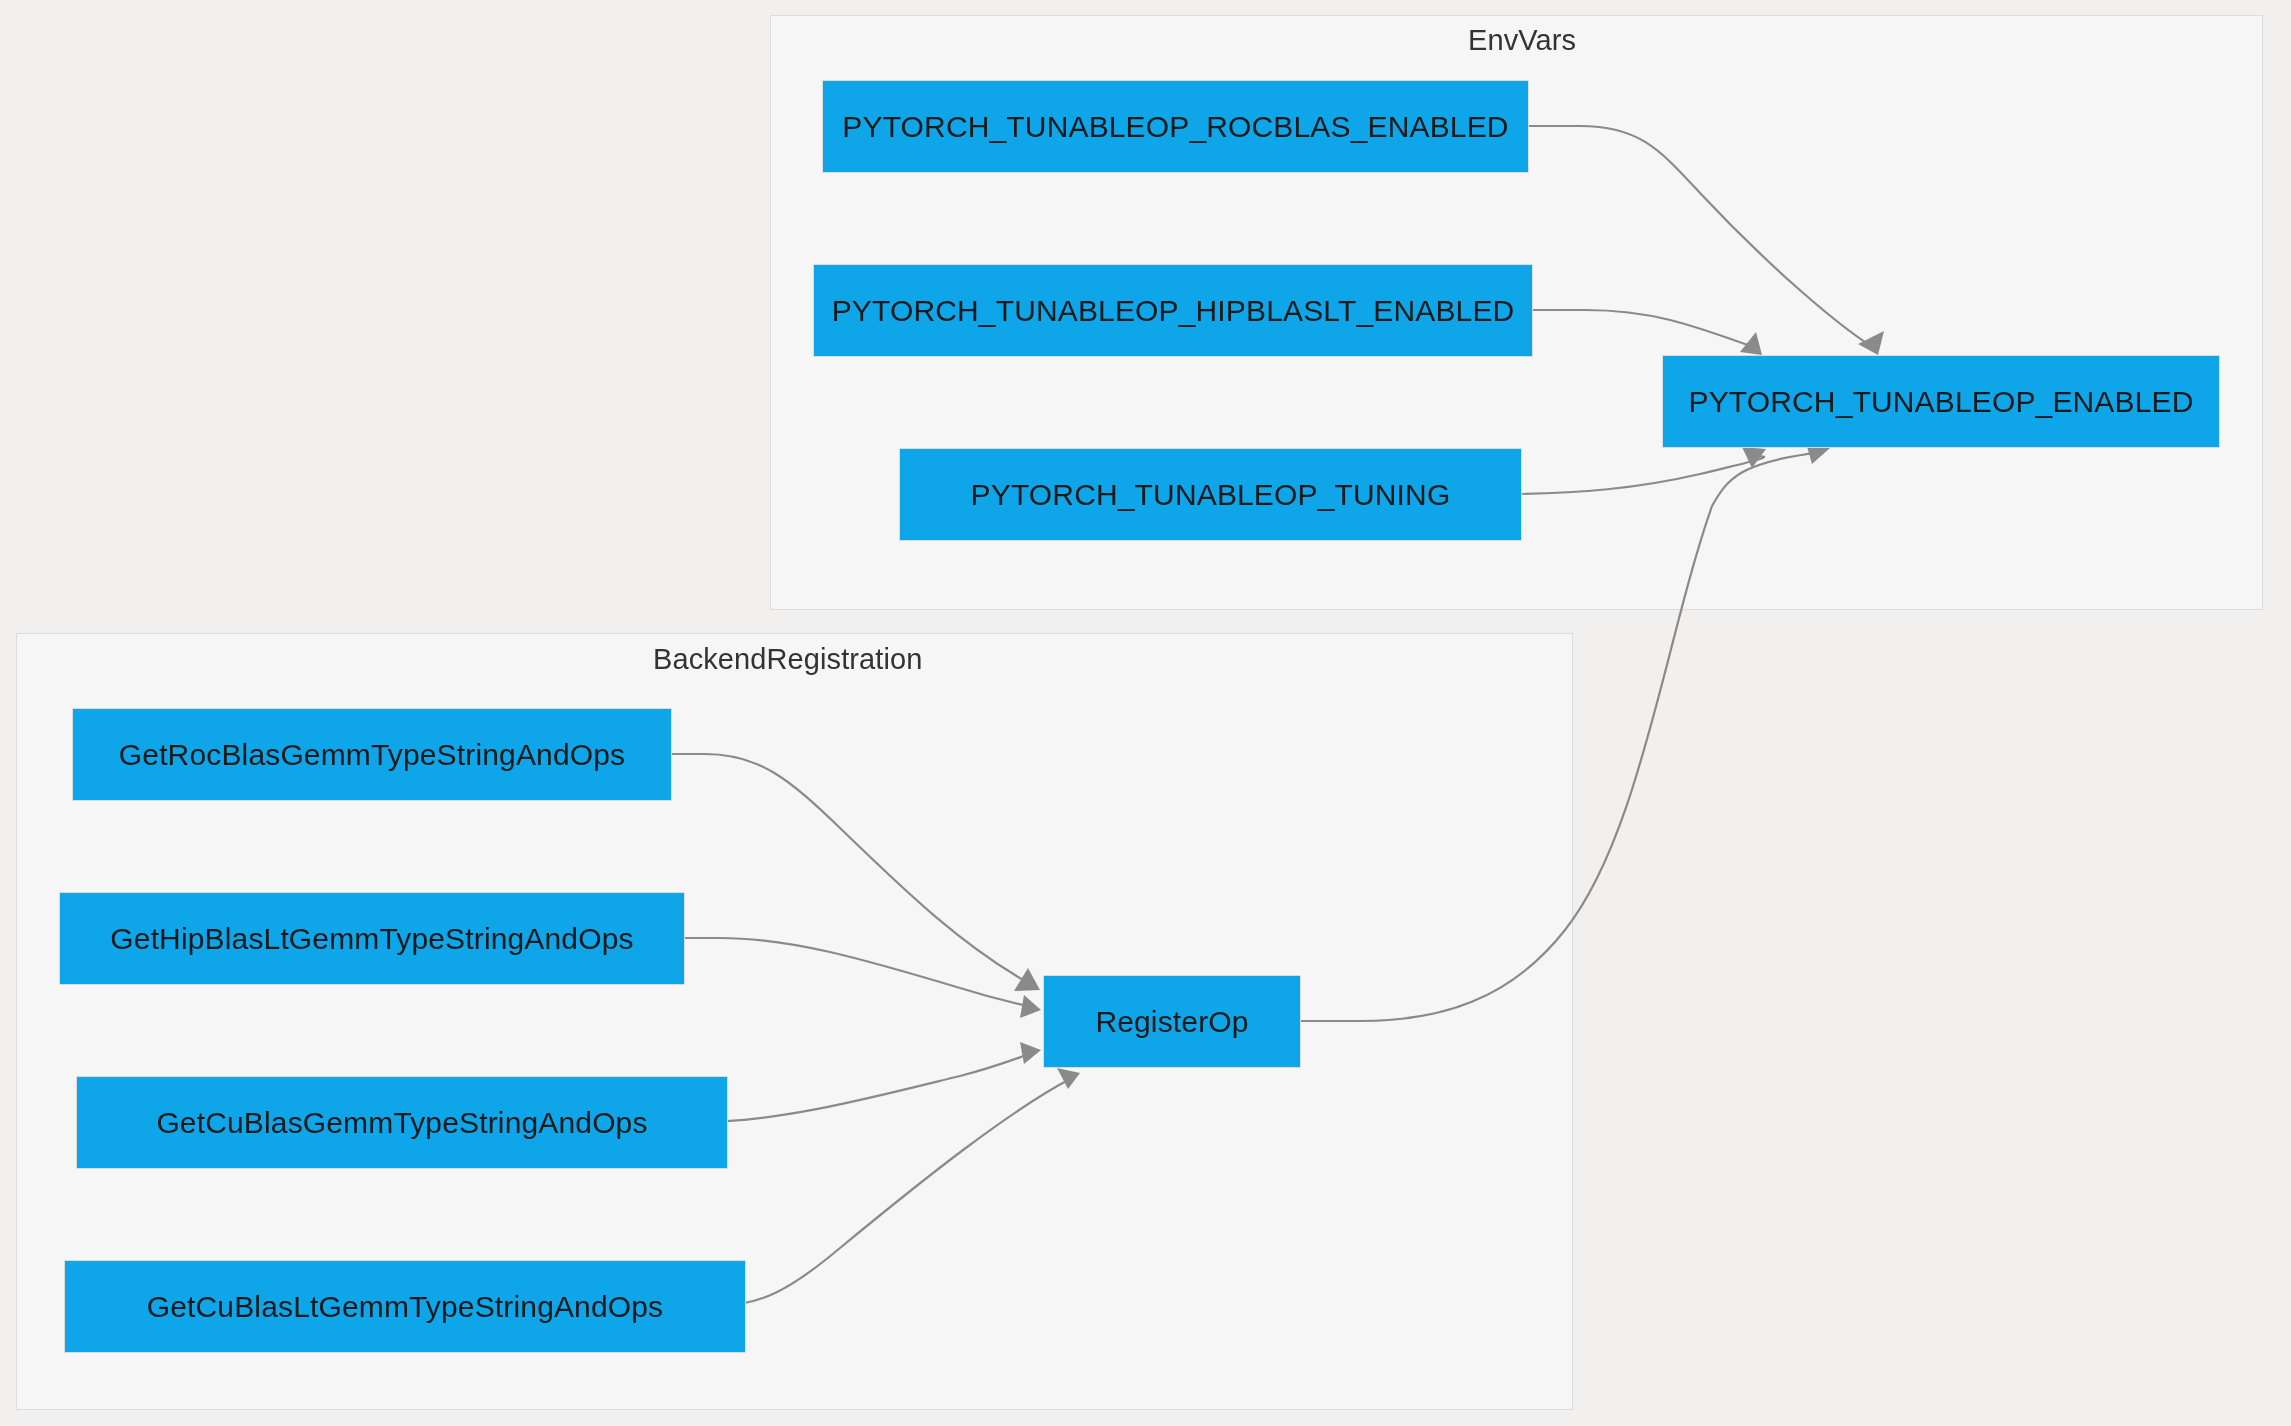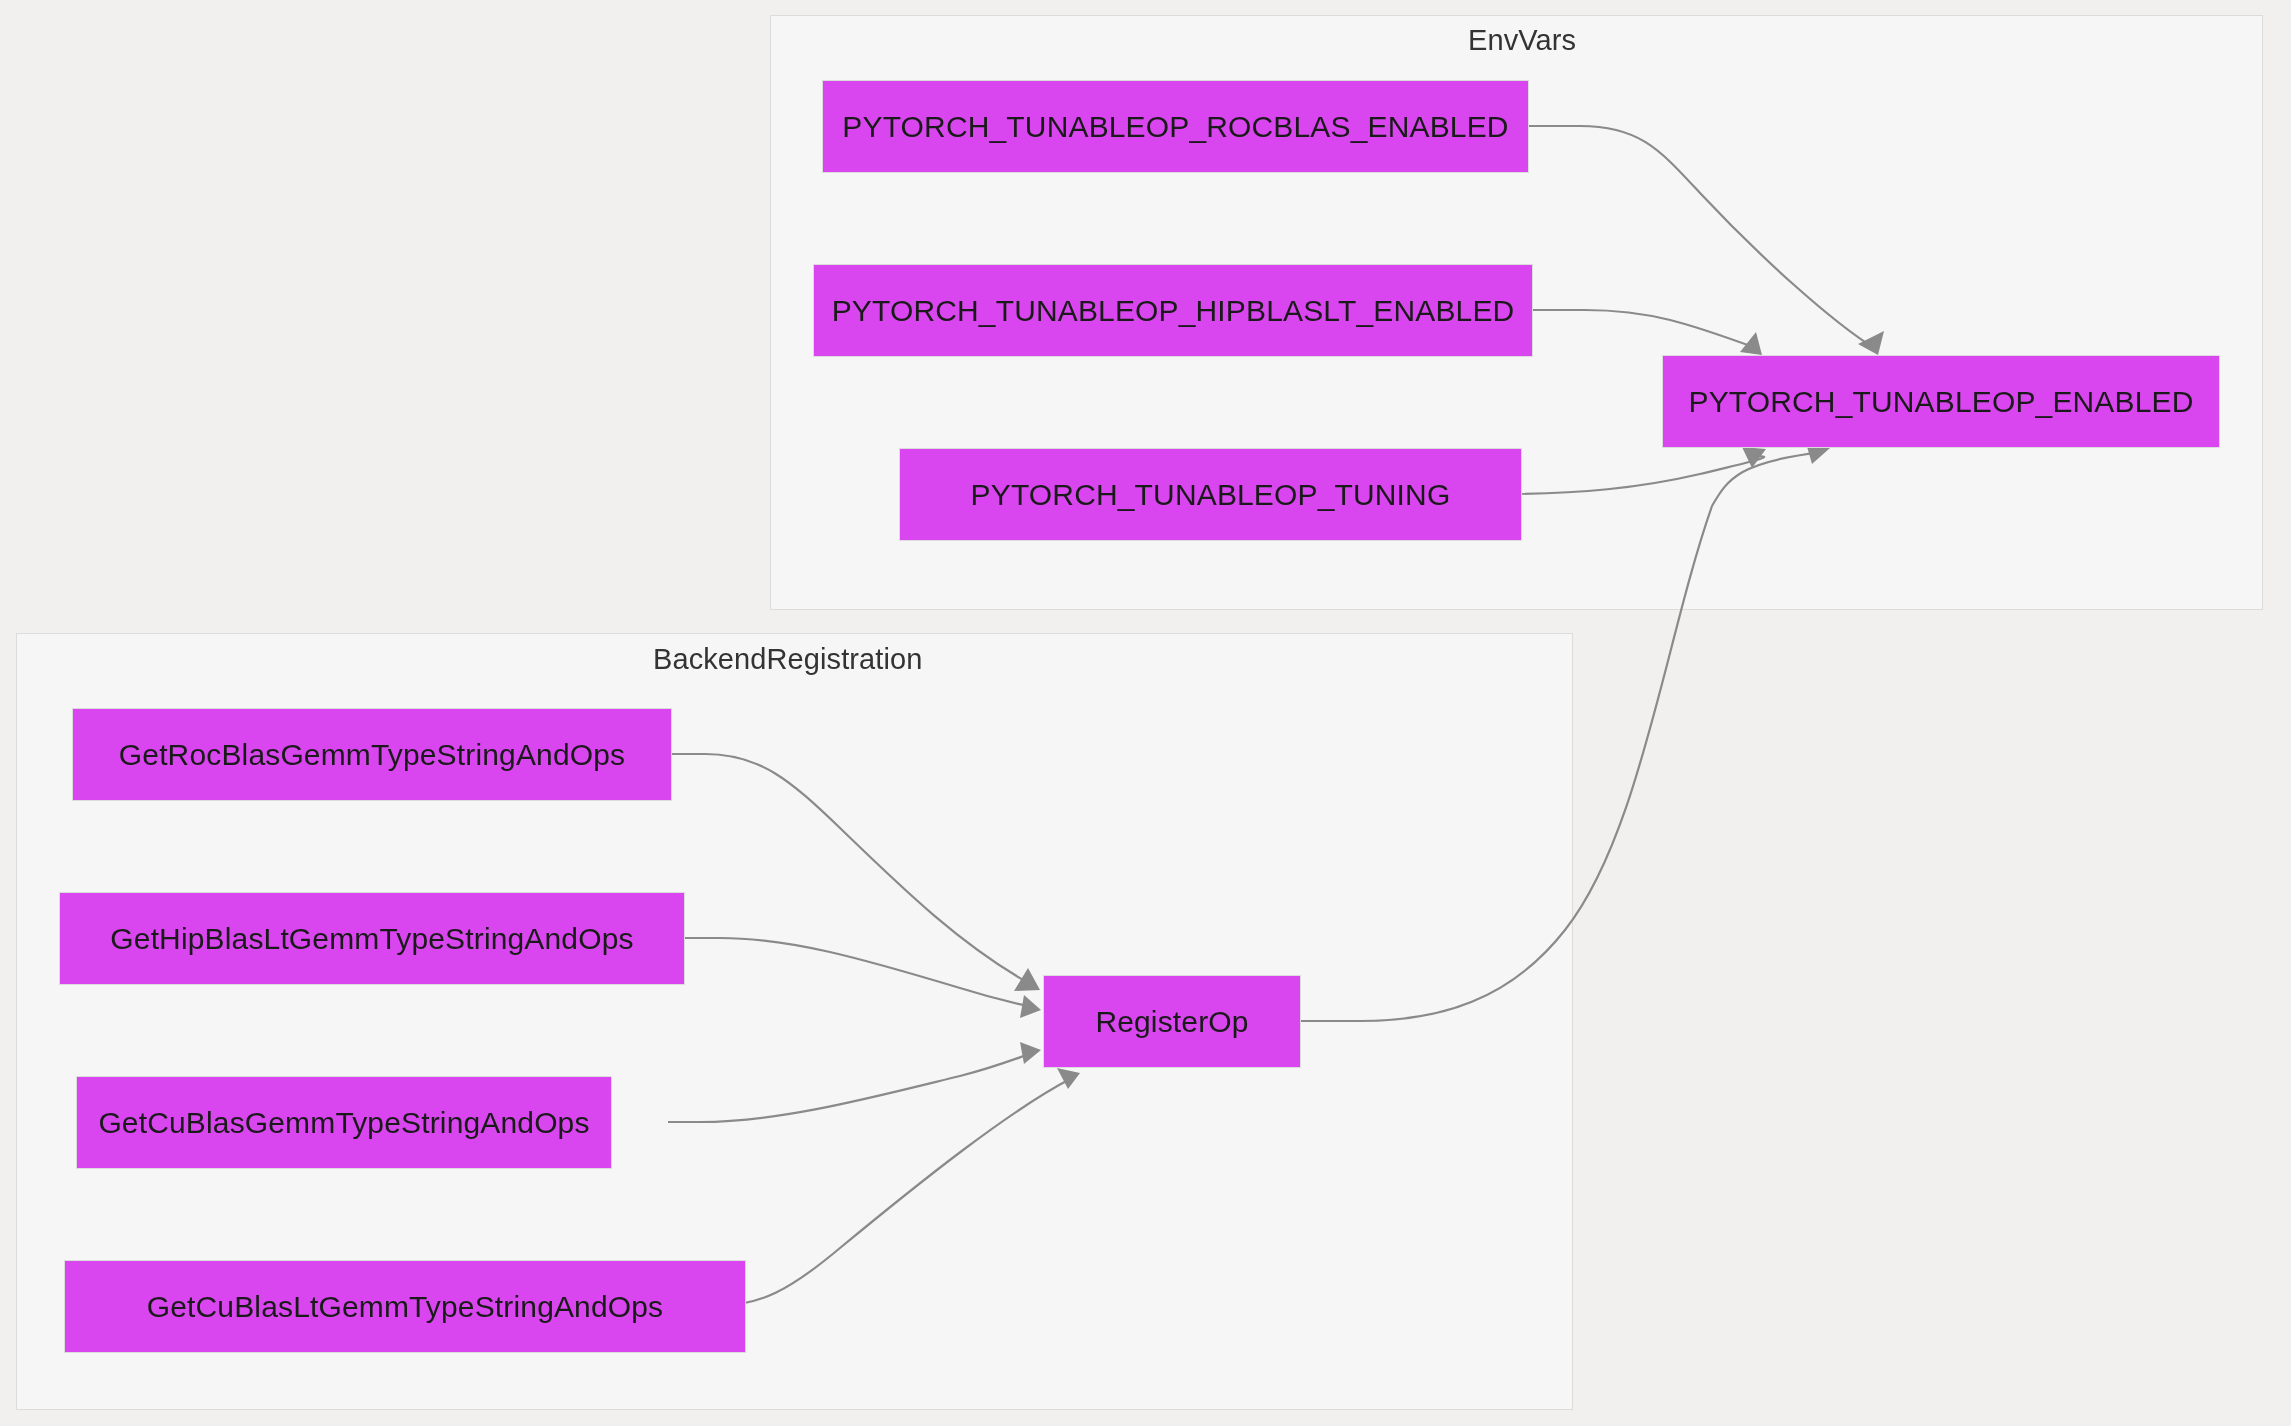--- a/index.html
+++ b/index.html
@@ -54,42 +54,42 @@
     top: 24px;
   }
   #cluster-label-backendreg {
     left: 653px;
     top: 643px;
   }
 
   
   .node {
     position: absolute;
-    background: #d946ef;
+    background: #0ea5e9;
     border: 1.5px solid #dcdcdc;
     box-sizing: border-box;
     display: flex;
     align-items: center;
     justify-content: center;
     color: #1a1a1a;
     font-size: 30px;
     white-space: nowrap;
     letter-spacing: 0.15px;
   }
 
   
   #node-rocblas-enabled  { left: 822px;  top: 80px;  width: 707px; height: 93px; }
   #node-hipblaslt-enabled{ left: 813px;  top: 264px; width: 720px; height: 93px; }
   #node-tuning           { left: 899px;  top: 448px; width: 623px; height: 93px; }
   #node-tunableop-enabled{ left: 1662px; top: 355px; width: 558px; height: 93px; }
 
   
   #node-get-rocblas   { left: 72px;  top: 708px;  width: 600px; height: 93px; }
   #node-get-hipblaslt { left: 59px;  top: 892px;  width: 626px; height: 93px; }
-  #node-get-cublas    { left: 76px;  top: 1076px; width: 536px; height: 93px; }
+  #node-get-cublas    { left: 76px;  top: 1076px; width: 652px; height: 93px; }
   #node-get-cublaslt  { left: 64px;  top: 1260px; width: 682px; height: 93px; }
   #node-registerop    { left: 1043px; top: 975px; width: 258px; height: 93px; }
 
   
   #edge-layer {
     position: absolute;
     left: 0;
     top: 0;
     width: 2291px;
     height: 1426px;

